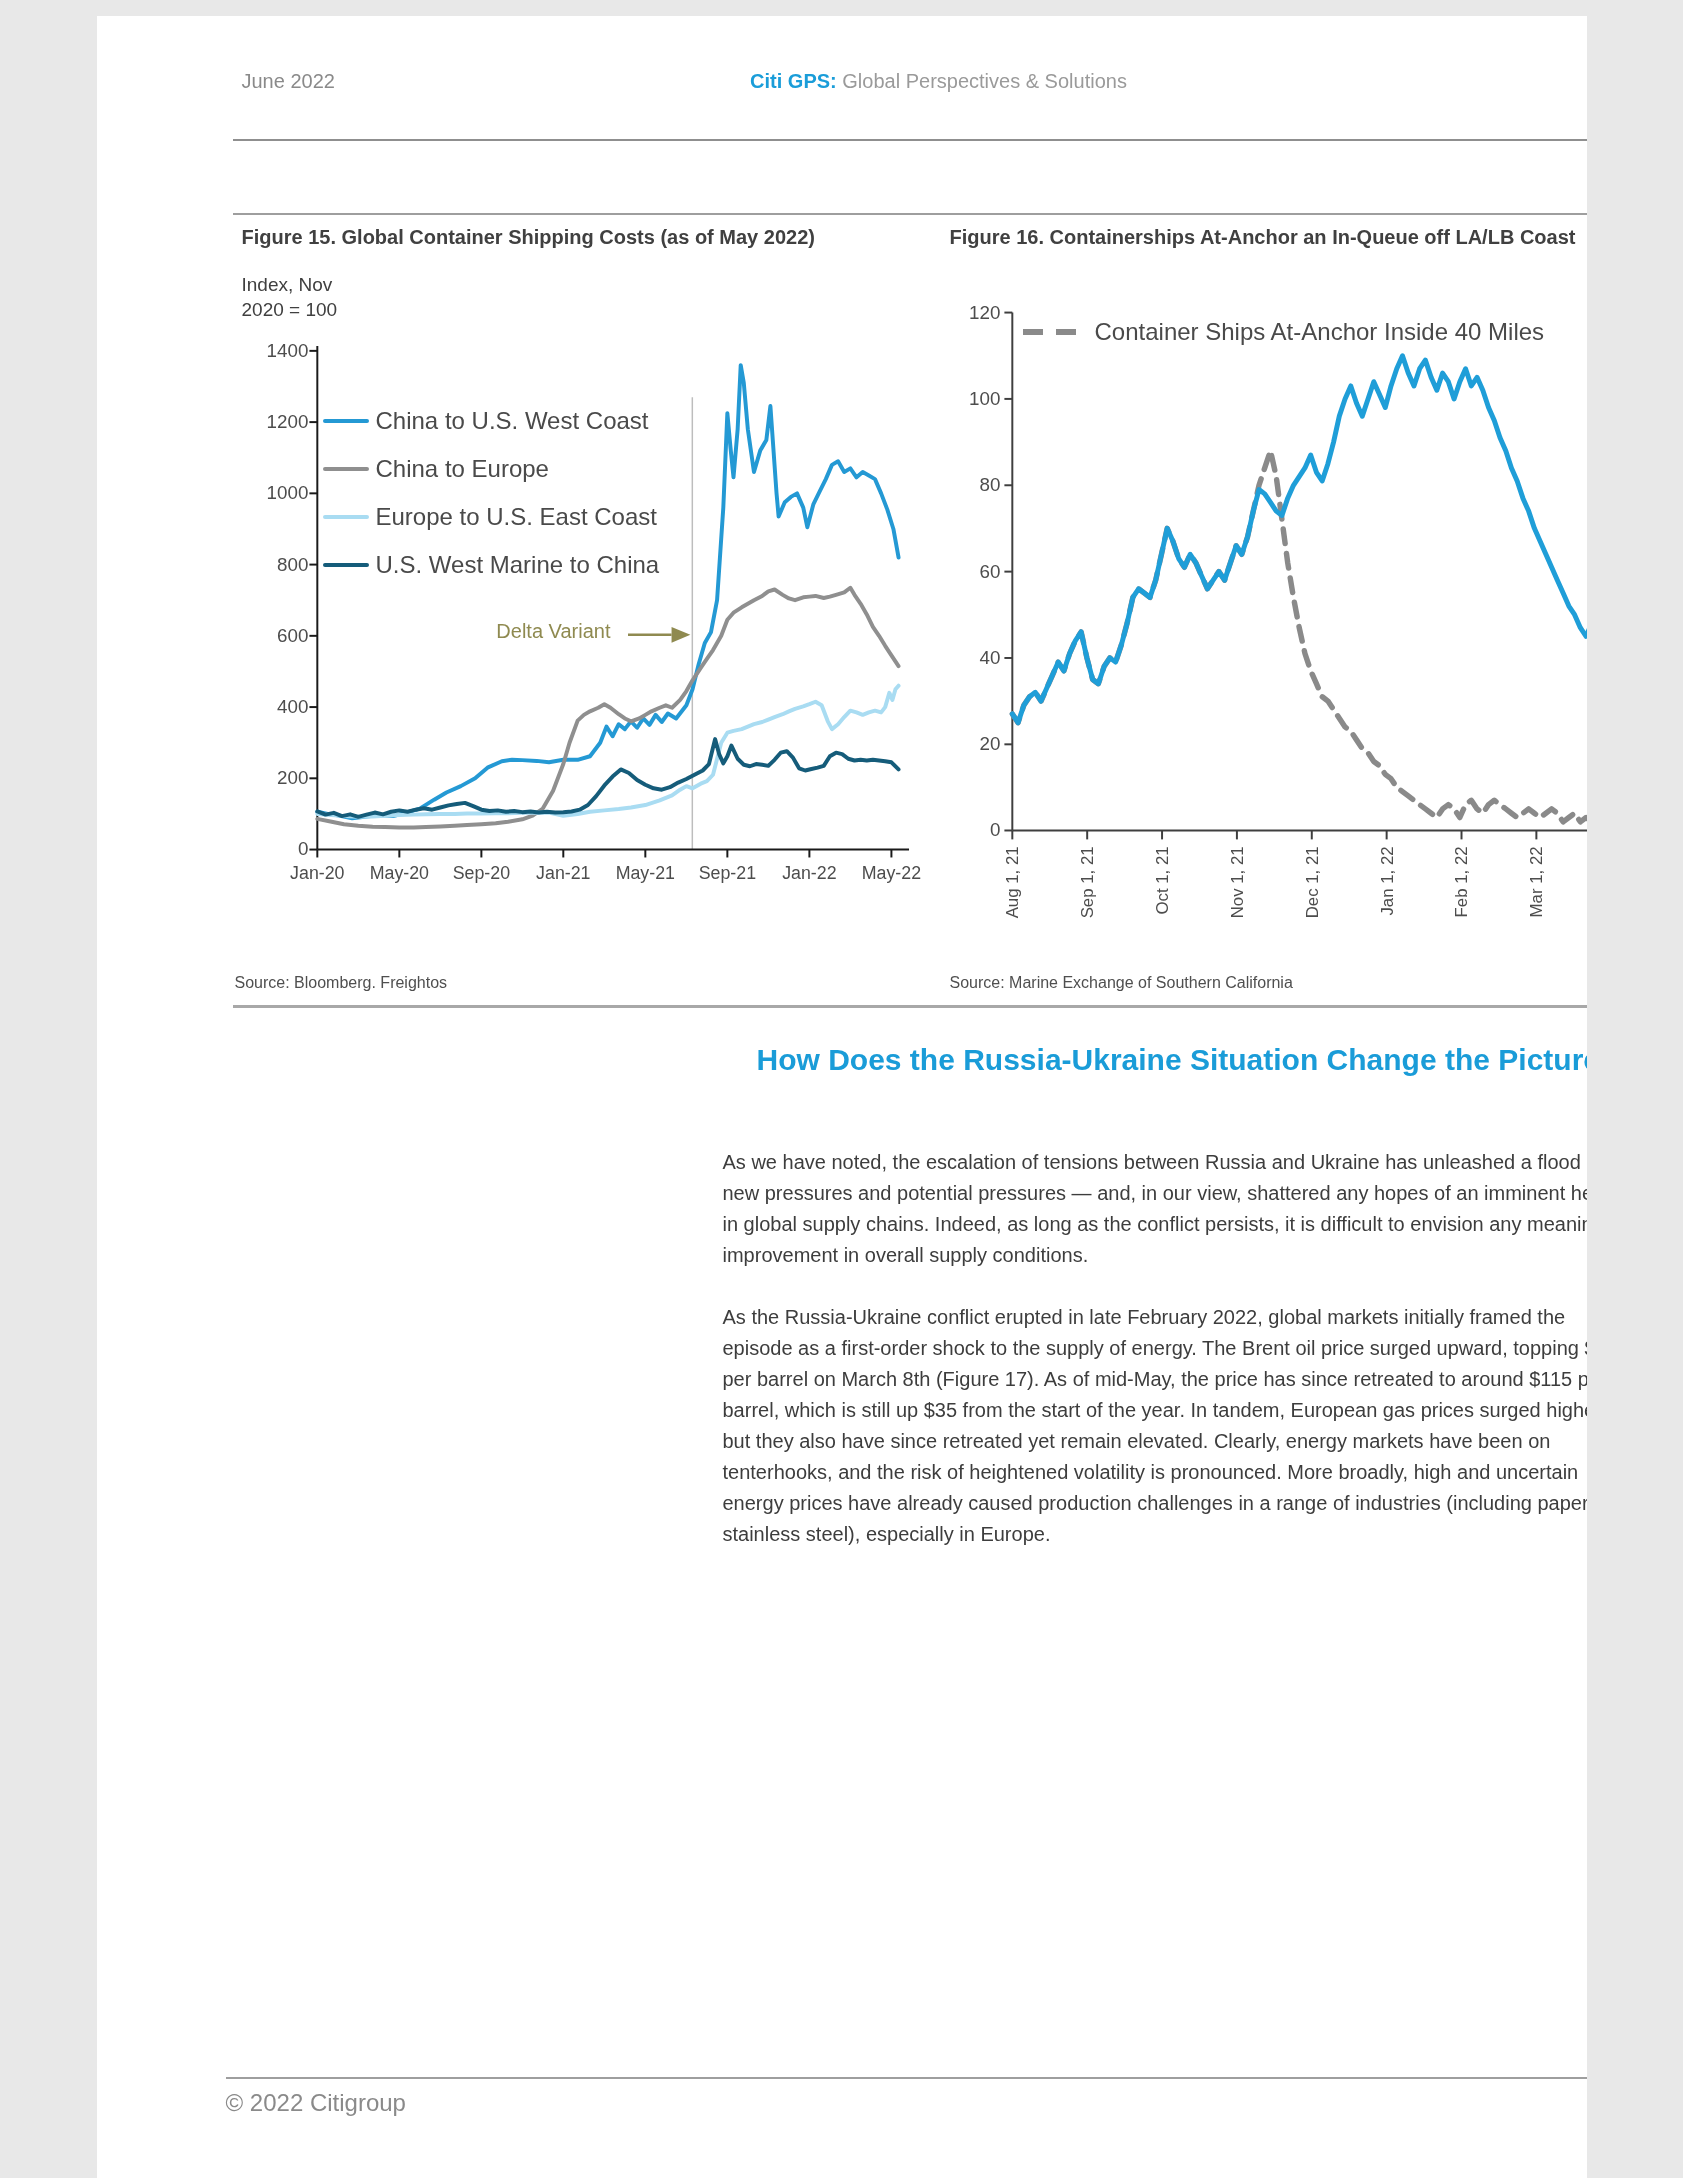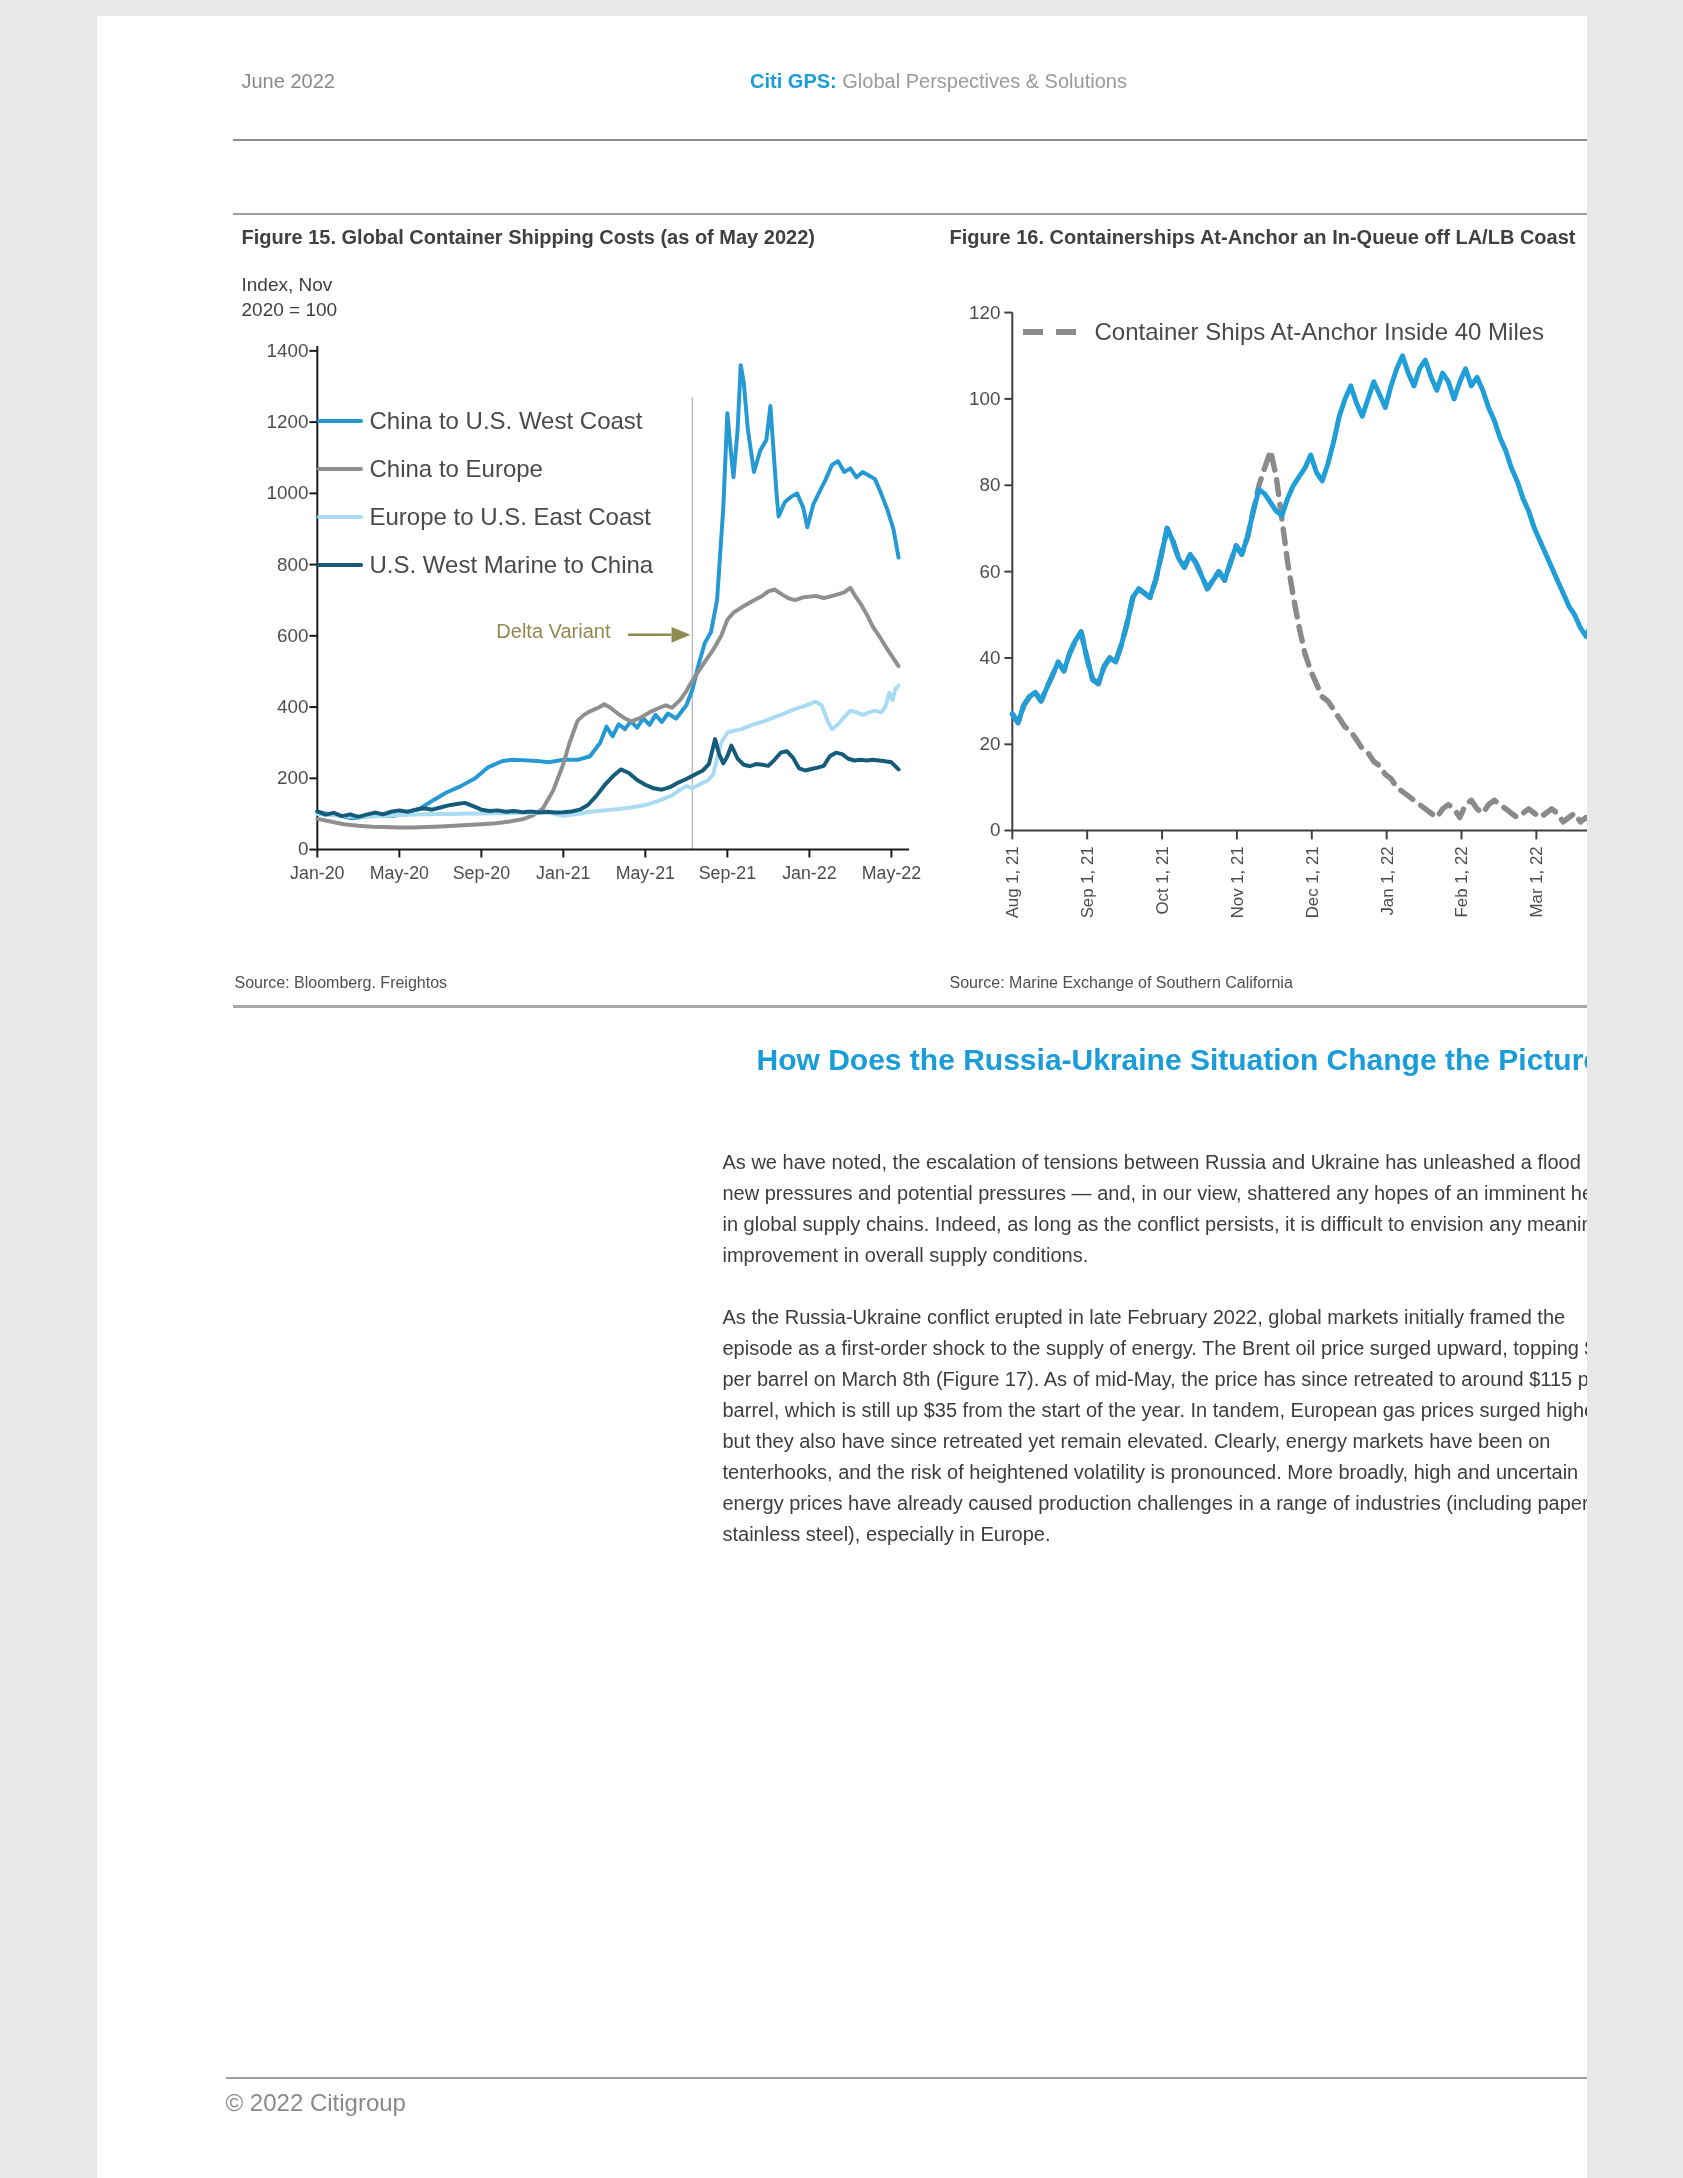--- a/index.html
+++ b/index.html
@@ -21,21 +21,21 @@
   .fig15-title{left:145px;width:693px;}
   .fig16-title{left:853px;width:703px;}
   .axis-note{left:145px;top:256px;font-size:19px;line-height:25px;color:#404040;}
   .source{top:958px;font-size:16px;color:#4f4f4f;}
   .src-left{left:138px;}
   .src-right{left:853px;}
   svg text{font-family:"Liberation Sans","DejaVu Sans",sans-serif;fill:#4d4d4d;}
   
   .legend{display:flex;flex-direction:column;}
   .lg-row{display:flex;align-items:center;}
-  .legend-left{left:220px;top:381px;}
+  .legend-left{left:220px;top:381px;padding-left:6px;}
   .legend-left .lg-row{height:48px;}
   .legend-right{left:926px;top:297px;}
   .legend-right .lg-row{height:37px;}
   .lg-swatch{display:inline-block;margin-right:7px;}
   .lg-label{font-size:24px;color:#4a4a4a;white-space:nowrap;}
   .sw-line{width:46px;height:4px;border-radius:2px;}
   .sw-solid-blue{width:65px;height:6px;border-radius:3px;}
   .sw-dash{width:65px;height:6px;background:repeating-linear-gradient(90deg,#8a8a8a 0 20px,transparent 20px 33px);}
   .delta-label{left:255px;top:604px;width:259px;text-align:right;font-size:20px;color:#8f8a50;}
   

